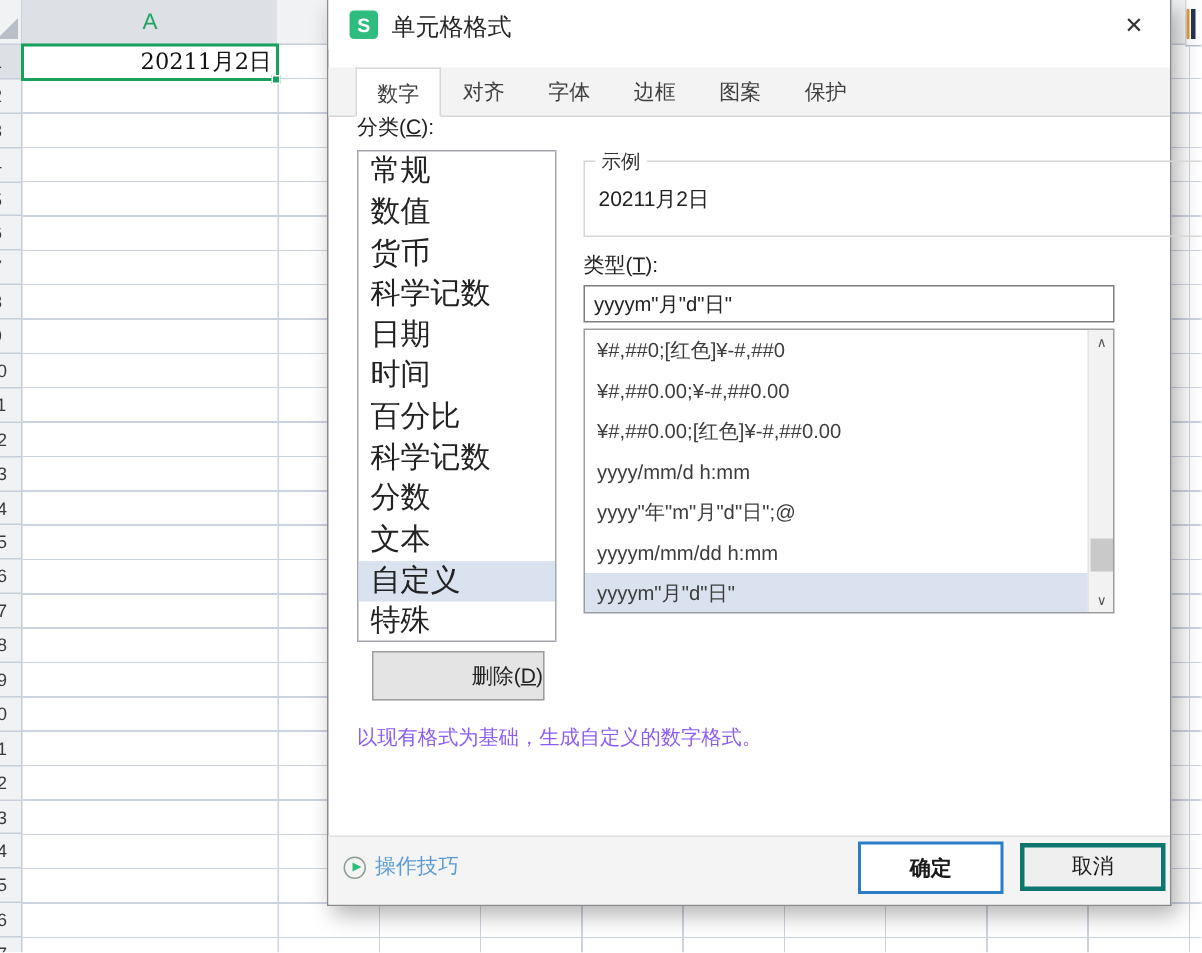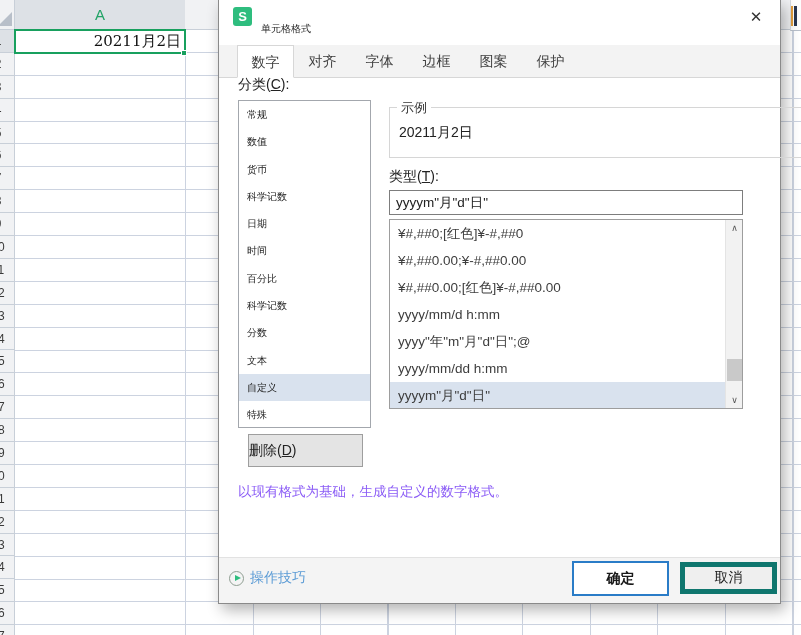--- a/index.html
+++ b/index.html
@@ -38,64 +38,64 @@
   .edge-marker{position:absolute;left:791px;top:6px;width:6px;height:20px;display:flex;}
   .edge-marker .stripe-orange{width:2px;height:100%;background:#e09c3c;}
   .edge-marker .stripe-dark{width:3px;height:100%;background:#26344f;margin-left:1px;}
 
   
   .dialog{position:absolute;left:218px;top:0;width:563px;height:604px;background:#fff;
     border:1px solid #8a8a8a;border-top:none;box-shadow:4px 6px 14px rgba(0,0,0,.30);}
   .titlebar{position:absolute;left:0;top:0;width:100%;height:33px;background:#fff;}
   .logo{position:absolute;left:14px;top:7px;width:19px;height:19px;background:var(--brand_green);
     border-radius:3px;color:#fff;font-size:13px;font-weight:bold;display:flex;align-items:center;justify-content:center;}
-  .dlg-title{position:absolute;left:42px;top:8px;font-size:10px;color:#262626;margin-top:14px;}
+  .dlg-title{position:absolute;left:42px;top:8px;font-size:16px;color:#262626;}
   .close-btn{position:absolute;right:14px;top:7px;width:20px;height:20px;font-size:15px;color:#333;
     display:flex;align-items:center;justify-content:center;cursor:pointer;}
   .tabstrip{position:absolute;left:0;top:45px;width:100%;height:33px;background:#f3f3f3;
     border-bottom:1px solid #d7d7d7;display:flex;align-items:flex-end;padding-left:18px;}
   .tab{width:57px;height:31px;line-height:31px;text-align:center;font-size:14px;color:#3f3f3f;cursor:pointer;}
   .tab.active{background:#fff;border:1px solid #d7d7d7;border-bottom:1px solid #fff;margin-bottom:-1px;height:33px;line-height:32px;}
 
   .cat-label{position:absolute;left:19px;top:76px;font-size:14px;color:#222;}
   .u{text-decoration:underline;}
   .cat-list{position:absolute;left:19px;top:100px;width:133px;height:328px;border:1px solid #a3a7ad;background:#fff;overflow:hidden;}
-  .cat-item{height:27.3px;line-height:27.3px;padding-left:8px;font-size:10px;color:#222;cursor:pointer;}
+  .cat-item{height:27.3px;line-height:27.3px;padding-left:8px;font-size:20px;color:#222;cursor:pointer;}
   .cat-item.selected{background:var(--highlight);}
 
   .sample-box{position:absolute;left:170px;top:107px;width:452px;height:51px;border:1px solid #d6d6d6;}
   .sample-label{position:absolute;left:7px;top:-9px;background:#fff;padding:0 4px;font-size:13px;color:#333;}
   .sample-value{position:absolute;left:9px;top:16px;font-size:14px;color:#222;}
 
   .type-label{position:absolute;left:170px;top:168px;font-size:14px;color:#222;}
   .type-input{position:absolute;left:170px;top:190px;width:354px;height:25px;border:1px solid #7d7d7d;
     font-family:"Liberation Sans","DejaVu Sans",sans-serif;font-size:13.5px;color:#222;padding:0 6px;background:#fff;outline:none;}
 
   .fmt-list{position:absolute;left:170px;top:219px;width:354px;height:190px;border:1px solid #9d9d9d;background:#fff;overflow:hidden;}
   .fmt-items{position:absolute;left:0;top:0;width:336px;}
   .fmt-item{height:27px;line-height:27px;padding-left:8px;font-size:13.5px;color:#3d3d3d;white-space:nowrap;cursor:pointer;}
   .fmt-item.selected{background:var(--highlight);}
   .scrollbar{position:absolute;right:0;top:0;width:17px;height:188px;background:#f2f2f2;border-left:1px solid #e4e4e4;}
   .scroll-btn{position:absolute;left:0;width:17px;height:16px;font-size:9px;color:#555;display:flex;align-items:center;justify-content:center;cursor:pointer;}
   .scroll-btn.up{top:0;} .scroll-btn.down{bottom:0;}
   .scroll-thumb{position:absolute;left:1px;top:139px;width:15px;height:22px;background:#c9c9c9;cursor:pointer;}
 
   .delete-btn{position:absolute;left:29px;top:434px;width:115px;height:33px;background:#e4e4e4;
-    border:1px solid #9e9e9e;font-size:14px;color:#222;display:flex;align-items:center;justify-content:flex-start;cursor:pointer;}
+    border:1px solid #9e9e9e;font-size:14px;color:#222;display:flex;align-items:center;justify-content:flex-end;cursor:pointer;}
   .desc{position:absolute;left:19px;top:483px;font-size:13.5px;color:#8b5cf6;}
 
   .footer{position:absolute;left:0;top:557px;width:100%;height:46px;background:#f4f4f4;border-top:1px solid #e2e2e2;}
   .tips{position:absolute;left:10px;top:11px;display:flex;align-items:center;cursor:pointer;}
   .play-icon{width:15px;height:15px;border:1px solid #8f9e92;border-radius:50%;position:relative;margin-right:6px;}
   .play-icon::after{content:"";position:absolute;left:5px;top:3.5px;border-left:6px solid var(--brand_green);
     border-top:3.5px solid transparent;border-bottom:3.5px solid transparent;}
   .tips-label{font-size:14px;color:var(--link_blue);}
   .btn{position:absolute;font-size:14px;color:#1a1a1a;display:flex;align-items:center;justify-content:center;cursor:pointer;}
   .btn-ok{left:353px;top:561px;width:97px;height:35px;background:#fff;border:2px solid var(--ok_blue);font-weight:bold;}
-  .btn-cancel{left:461px;top:562px;width:97px;height:32px;background:#efefef;border:5px solid #0f766e;}
+  .btn-cancel{left:461px;top:562px;width:97px;height:32px;background:#efefef;border:3px solid #0f766e;}
 </style>
 </head>
 <body>
 
 <div id="canvas">
 
   <div class="sheet">
     <div class="hgrid"></div>
     <div class="vgrid"></div>
 
@@ -254,21 +254,21 @@
     </div>
     <input class="type-input" type="text" value="yyyym&quot;月&quot;d&quot;日&quot;" style="">
 
     <div class="fmt-list">
       <div class="fmt-items">
           <div class="fmt-item">¥#,##0;[红色]¥-#,##0</div>
           <div class="fmt-item">¥#,##0.00;¥-#,##0.00</div>
           <div class="fmt-item">¥#,##0.00;[红色]¥-#,##0.00</div>
           <div class="fmt-item">yyyy/mm/d h:mm</div>
           <div class="fmt-item">yyyy"年"m"月"d"日";@</div>
-          <div class="fmt-item">yyyy/mm/dd h:mm</div>
+          <div class="fmt-item">yyyym/mm/dd h:mm</div>
           <div class="fmt-item selected">yyyym"月"d"日"</div>
         </div>
       <div class="scrollbar">
         <div class="scroll-btn up">∧</div>
         <div class="scroll-thumb"></div>
         <div class="scroll-btn down">∨</div>
       </div>
     </div>
 
     <div class="delete-btn">

